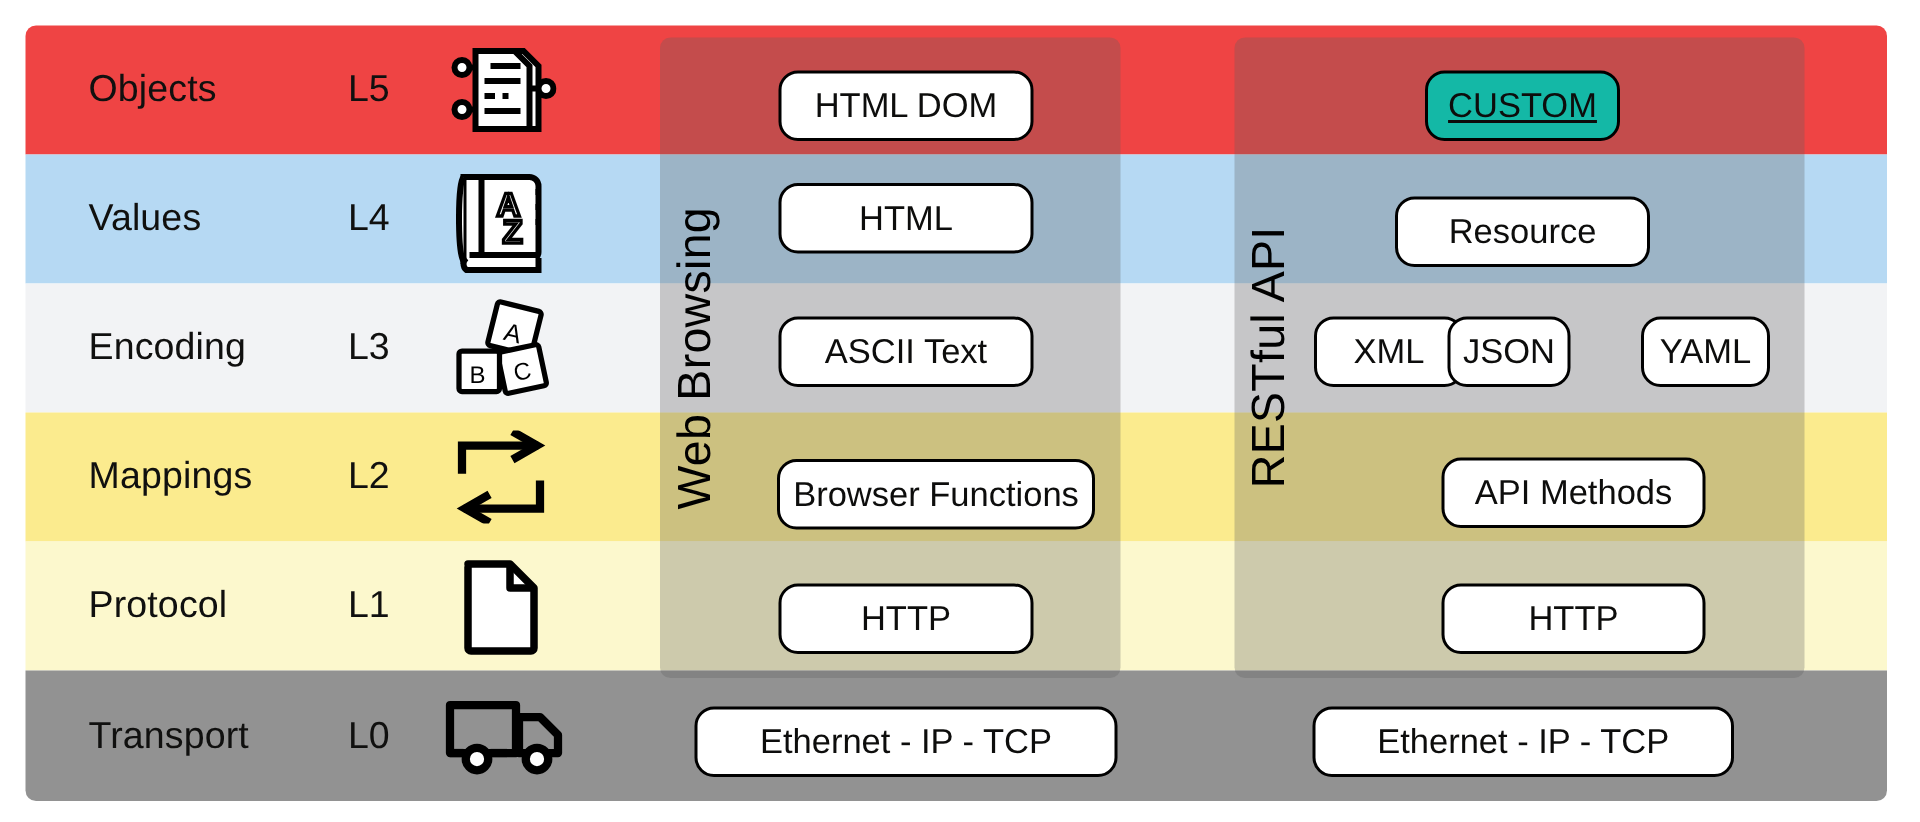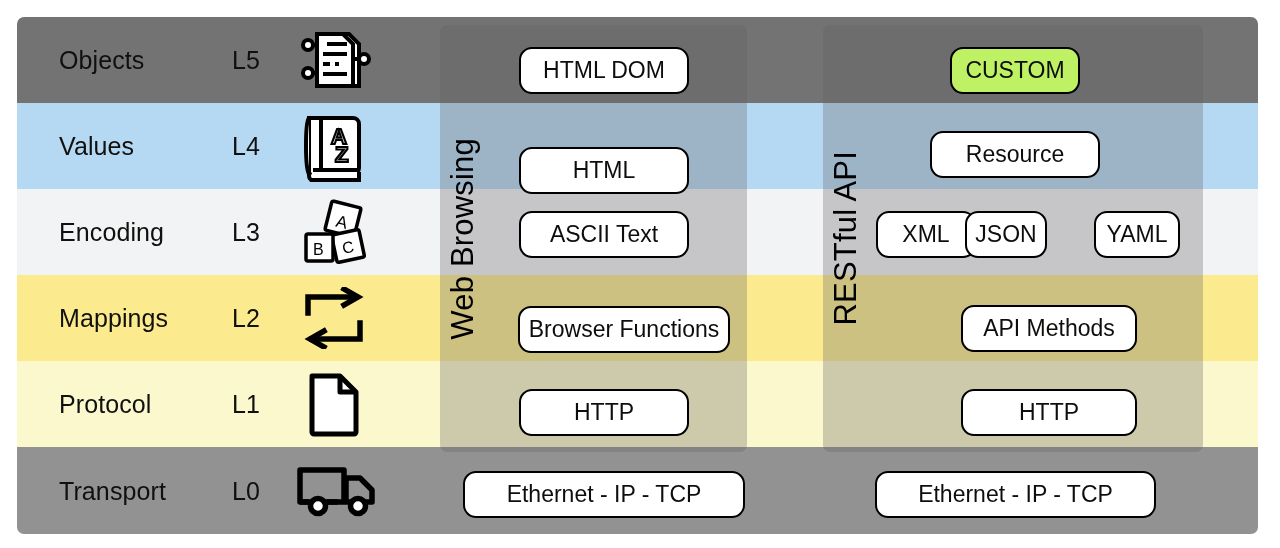--- a/index.html
+++ b/index.html
@@ -107,40 +107,40 @@
     border: 2.5px solid #000000;
     border-radius: 13px;
     display: flex;
     align-items: center;
     justify-content: center;
     font-size: 23px;
     color: #0d0d0c;
     height: 47px;
     white-space: nowrap;
   }
-  .chip.custom { background: #bef264; }
+  .chip.custom { background: #14b8a6; text-decoration: underline; }
 
   
   .chip-web        { left: 519px; width: 170px; }
   .chip-web-wide   { left: 518px; width: 212px; }
   .chip-web-xwide  { left: 463px; width: 282px; }
   
   .chip-rest       { left: 950px; width: 130px; }
   .chip-rest-mid   { left: 930px; width: 170px; }
   .chip-rest-wide  { left: 961px; width: 176px; }
   .chip-rest-xwide { left: 875px; width: 281px; }
 </style>
 </head>
 <body>
 
 <div id="stage">
 
   <div class="rows-layer">
 
-    <div class="layer-row" style="top:0px; background:#737373; border-radius:7px 7px 0 0;">
+    <div class="layer-row" style="top:0px; background:#ef4444; border-radius:7px 7px 0 0;">
       <div class="row-name">Objects</div>
       <div class="row-code">L5</div>
       <div class="row-icon">
         <svg width="74" height="68" viewBox="0 0 74 68" fill="none" stroke="#000" stroke-width="4">
           <path d="M26 8 h26 l10 10 v42 h-36 z" fill="#fff"></path>
           <path d="M20 14 h26 l10 10 v42 h-36 z" fill="#fff" transform="translate(0,-6)"></path>
           <line x1="30" y1="18" x2="50" y2="18"></line>
           <line x1="26" y1="28" x2="50" y2="28"></line>
           <line x1="26" y1="38" x2="42" y2="38" stroke-dasharray="7 5"></line>
           <line x1="26" y1="48" x2="50" y2="48"></line>
@@ -234,21 +234,21 @@
     </div>
   </div>
 
   <div class="panel" id="panel-rest">
     <div class="panel-title">
       <span>RESTful API</span>
     </div>
   </div>
 
   <div class="chip chip-web" style="top:47px;">HTML DOM</div>
-  <div class="chip chip-web" style="top:147px;">HTML</div>
+  <div class="chip chip-web" style="top:122px;">HTML</div>
   <div class="chip chip-web" style="top:211px;">ASCII Text</div>
   <div class="chip chip-web-wide" style="top:306px;">Browser Functions</div>
   <div class="chip chip-web" style="top:389px;">HTTP</div>
   <div class="chip chip-web-xwide" style="top:471px;">Ethernet - IP - TCP</div>
 
   <div class="chip chip-rest custom" style="top:47px;">CUSTOM</div>
   <div class="chip chip-rest-mid" style="top:131px;">Resource</div>
 
   <div class="chip" style="top:211px; left:876px; width:100px;">XML</div>
   <div class="chip" style="top:211px; left:965px; width:82px;">JSON</div>

